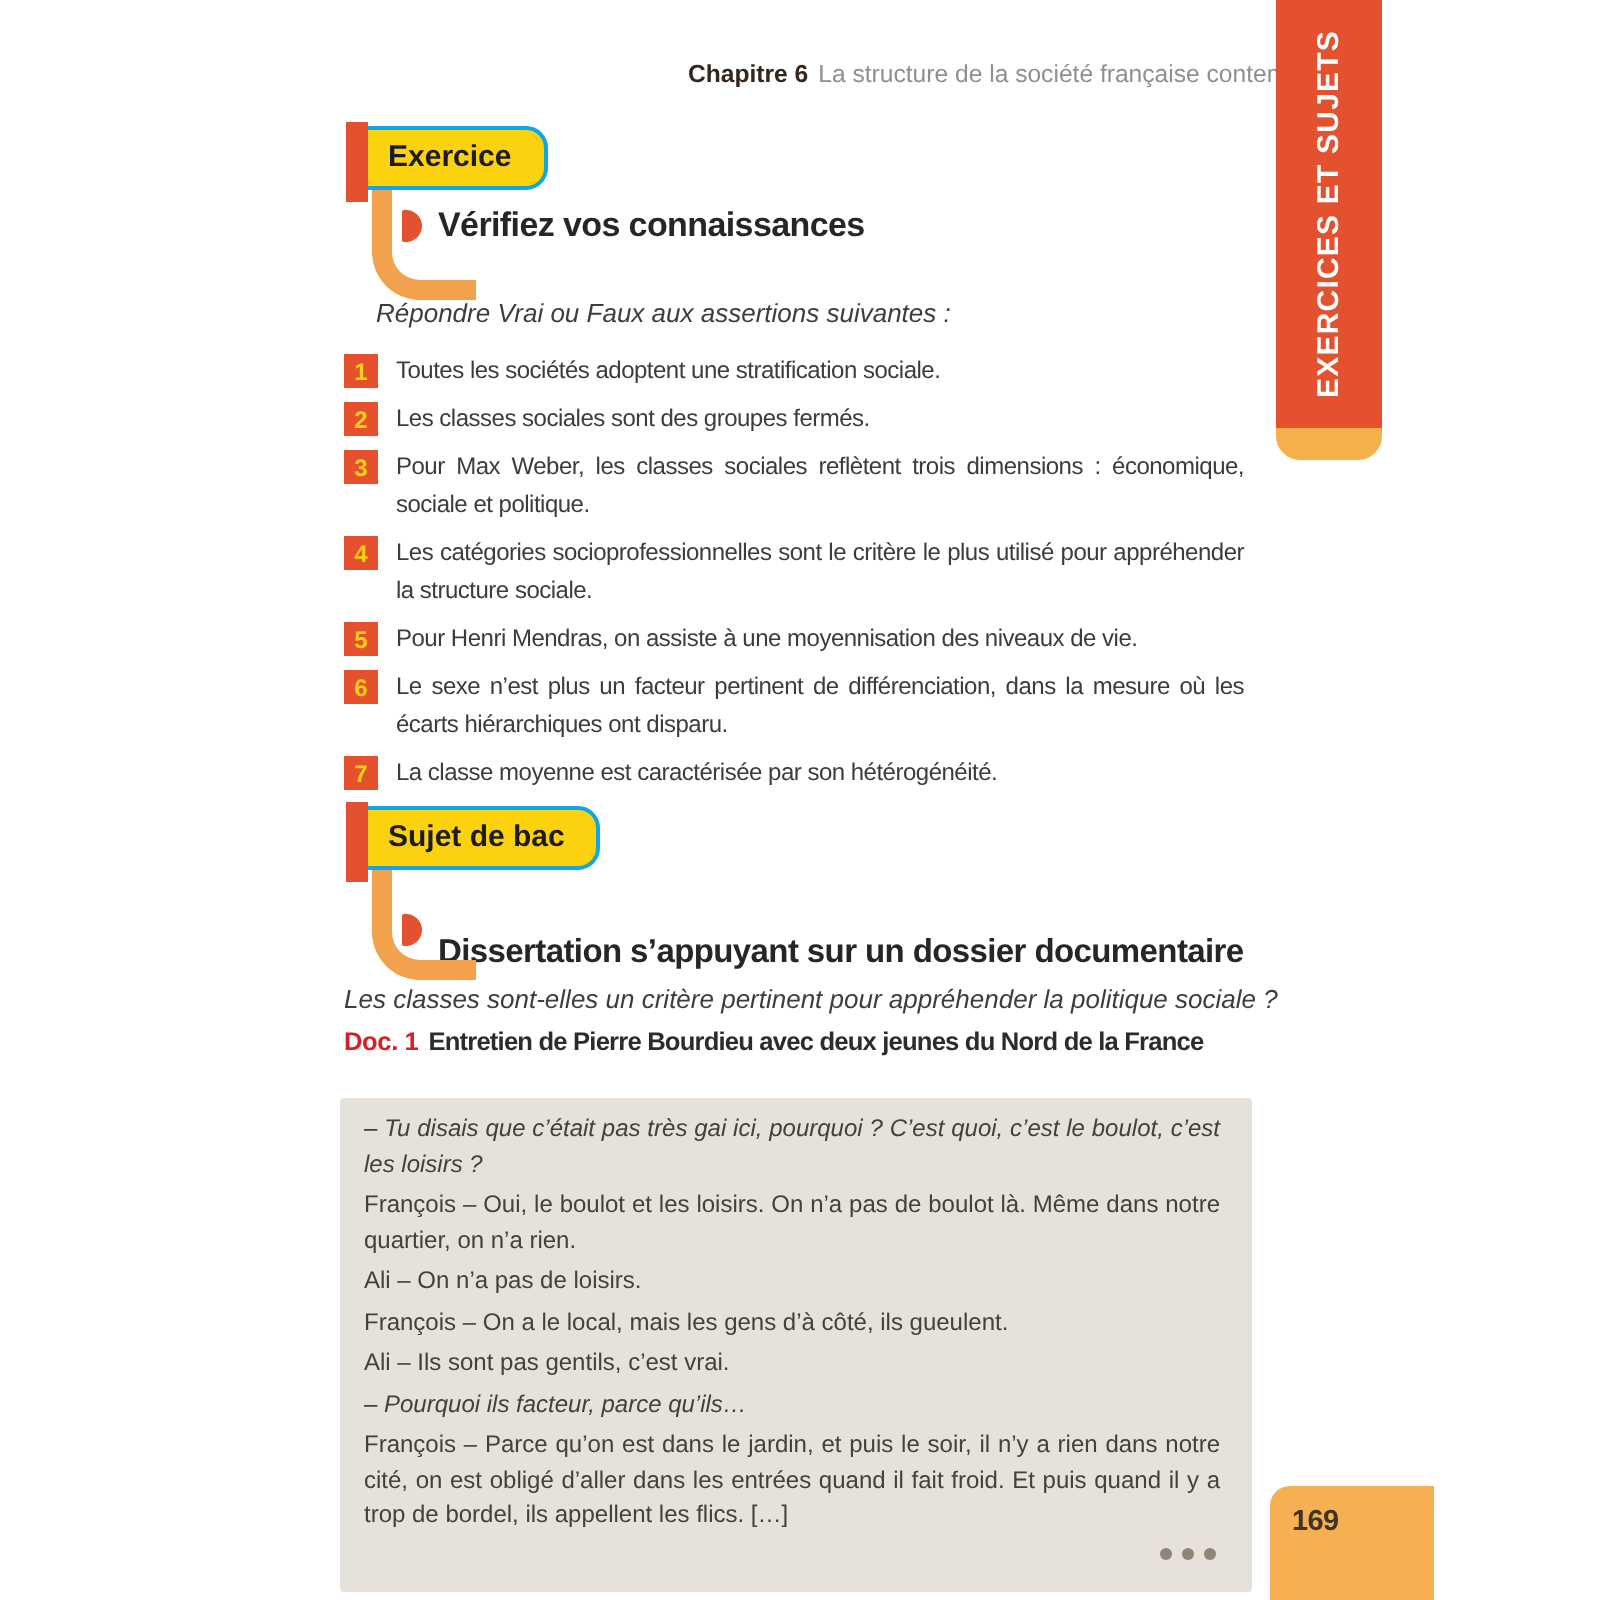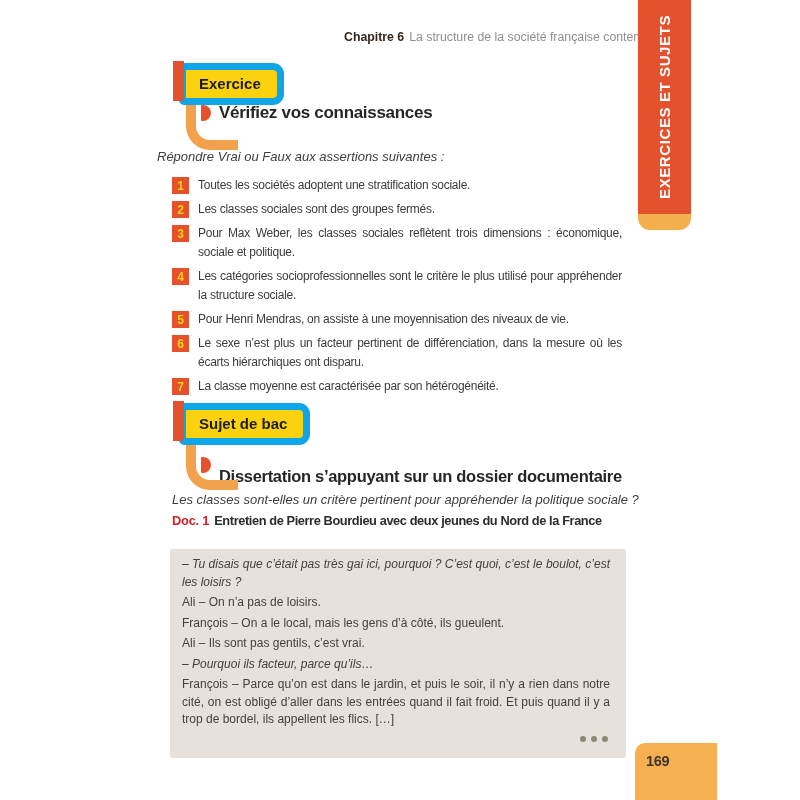--- a/index.html
+++ b/index.html
@@ -22,21 +22,21 @@
     writing-mode:vertical-rl;transform:rotate(180deg);
     color:#ffffff;font-weight:700;font-size:15px;letter-spacing:.6px;white-space:nowrap;
   }
   .side-tab .tab-cap{height:16px;background:#f5b04e;border-radius:0 0 12px 12px;}
 
   
   .badge-group{position:absolute;width:460px;}
   .badge-bar{position:absolute;left:0;top:-2px;width:11px;height:40px;background:#e3512e;z-index:3;}
   .badge-pill{
     position:absolute;left:6px;top:0;height:28px;line-height:28px;
-    background:#fcd20e;border:7px solid #0ea5e9;
+    background:#fcd20e;border:2px solid #0ea5e9;
     border-radius:5px 11px 11px 5px;padding:0 16px 0 13px;
     font-weight:700;font-size:15px;color:#1d1d1d;z-index:2;white-space:nowrap;
   }
   .badge-elbow{
     position:absolute;left:13px;top:25px;width:42px;height:52px;
     border-left:10px solid #f2a24c;border-bottom:10px solid #f2a24c;
     border-bottom-left-radius:24px;z-index:1;
   }
   .section-heading{
     position:absolute;left:28px;top:40px;display:flex;align-items:center;white-space:nowrap;
@@ -44,21 +44,21 @@
   .play-icon{
     width:10px;height:16px;background:#e3512e;border-radius:1px 9px 9px 1px;
     margin-right:8px;flex:0 0 auto;
   }
   .section-heading .h-text{
     font-weight:700;font-size:17px;letter-spacing:-.3px;color:#262626;
   }
 
   
   .intro{position:absolute;font-style:italic;font-size:13px;color:#3d3d3d;white-space:nowrap;}
-  #instruction{left:157px;top:149px;}
+  #instruction{left:188px;top:149px;}
   #bac-question{left:172px;top:492px;}
 
   
   .tf-list{position:absolute;left:172px;top:176px;width:450px;}
   .tf-item{display:flex;margin-bottom:5px;}
   .num-square{
     flex:0 0 auto;width:17px;height:17px;margin:1px 9px 0 0;
     background:#e5512c;color:#fcd116;font-weight:700;font-size:12px;
     display:flex;align-items:center;justify-content:center;
   }
@@ -162,20 +162,21 @@
 </div>
 
 <div class="intro" id="bac-question">Les classes sont-elles un critère pertinent pour appréhender la politique sociale ?</div>
 
 <div class="doc-line">
   <span class="doc-label">Doc. 1</span><span class="doc-title">Entretien de Pierre Bourdieu avec deux jeunes du Nord de la France</span>
 </div>
 
 <div class="doc-box">
   <p class="it">– Tu disais que c’était pas très gai ici, pourquoi ? C’est quoi, c’est le boulot, c’est les loisirs ?</p>
+  <p>François – Oui, le boulot et les loisirs. On n’a pas de boulot là. Même dans notre quartier, on n’a rien.</p>
   <p>Ali – On n’a pas de loisirs.</p>
   <p>François – On a le local, mais les gens d’à côté, ils gueulent.</p>
   <p>Ali – Ils sont pas gentils, c’est vrai.</p>
   <p class="it">– Pourquoi ils facteur, parce qu’ils…</p>
   <p>François – Parce qu’on est dans le jardin, et puis le soir, il n’y a rien dans notre cité, on est obligé d’aller dans les entrées quand il fait froid. Et puis quand il y a trop de bordel, ils appellent les flics. […]</p>
   <div class="more-dots">
     <span></span>
       <span></span>
       <span></span>
   </div>

